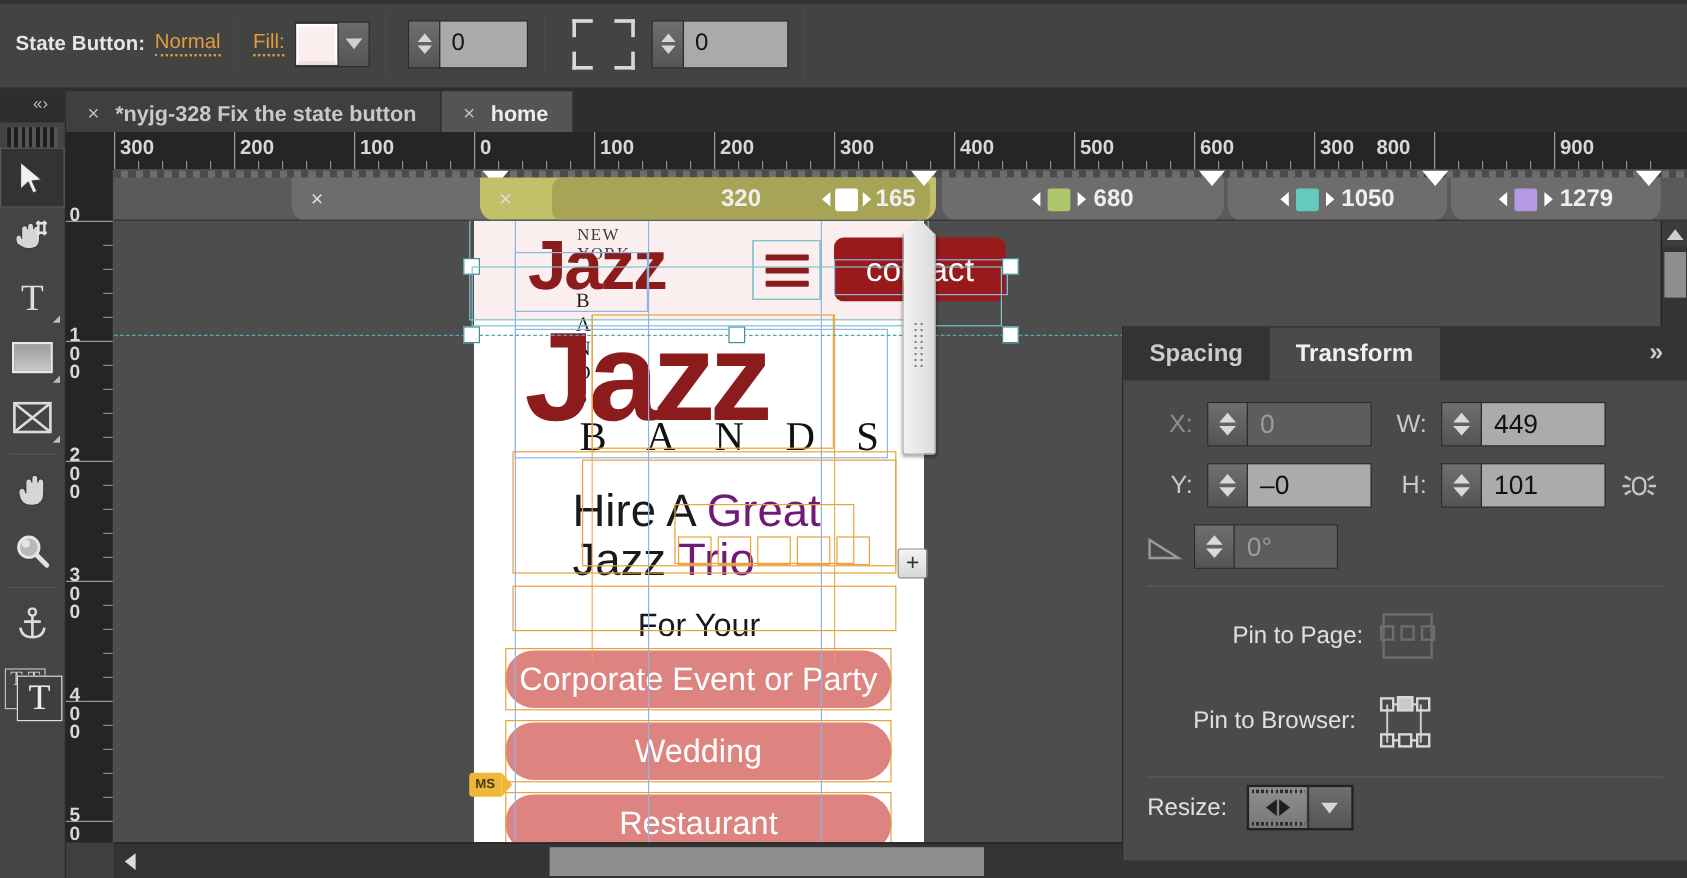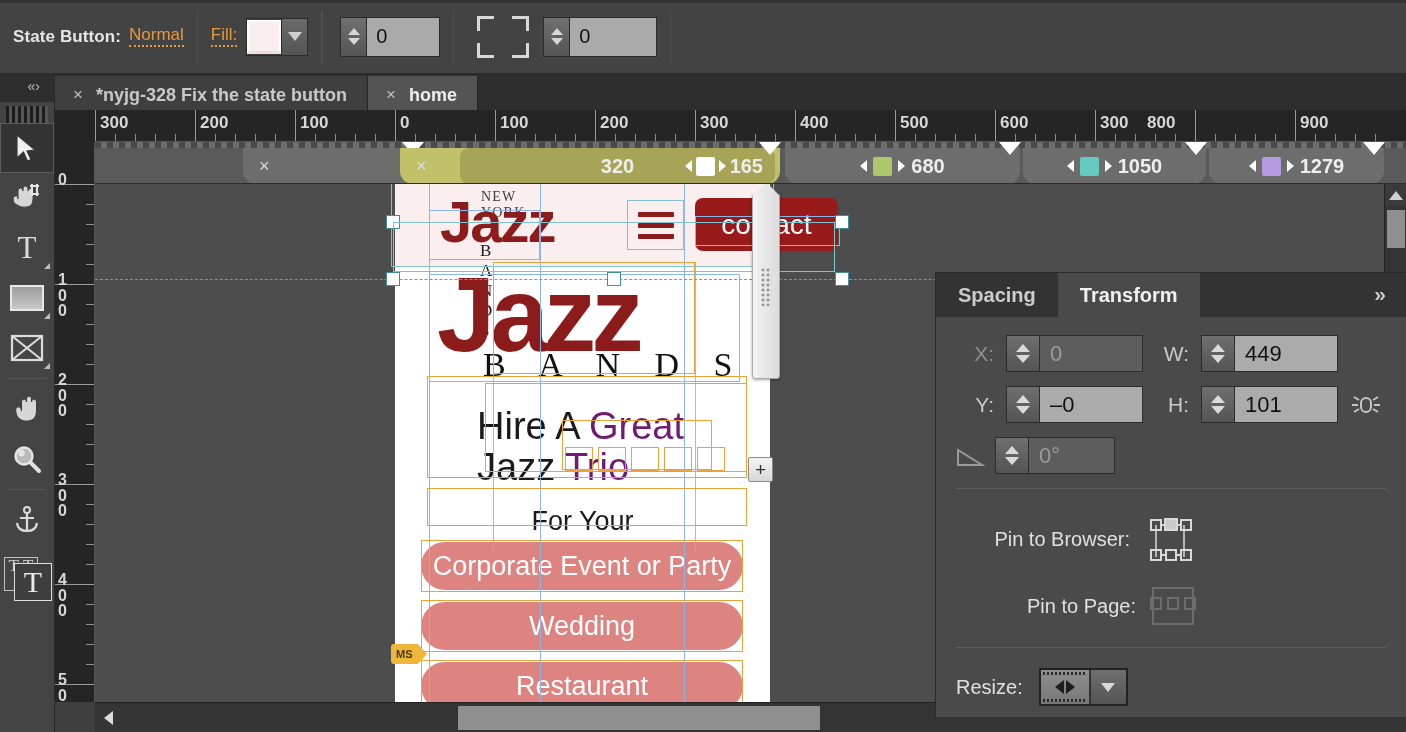--- a/index.html
+++ b/index.html
@@ -803,47 +803,47 @@
         </span>
       </div>
 
       <svg class="link-icon" viewBox="0 0 40 40">
         <path d="M20 13 a5 5 0 0 1 5 5 v4 a5 5 0 0 1 -10 0 v-4 a5 5 0 0 1 5 -5 z" fill="none" stroke="#c5c5c5" stroke-width="2"></path>
         <path d="M8 12 l5 3 M8 27 l5 -3 M6 20 h6 M32 12 l-5 3 M32 27 l-5 -3 M34 20 h-6" stroke="#c5c5c5" stroke-width="2"></path>
       </svg>
 
       <div class="hr" style="margin-top:12px;"></div>
 
+      <div class="prow2" style="justify-content:flex-end;padding-right:190px;">
+        <span class="plab2">Pin to Page:</span>
+        <svg class="pinicon" width="46" height="42" viewBox="0 0 46 42">
+          <rect x="3" y="3" width="40" height="36" fill="none" stroke="#6d6d6d" stroke-width="2"></rect>
+          <rect x="1" y="13" width="10" height="11" fill="none" stroke="#6d6d6d" stroke-width="2"></rect>
+          <rect x="18" y="13" width="10" height="11" fill="none" stroke="#6d6d6d" stroke-width="2"></rect>
+          <rect x="35" y="13" width="10" height="11" fill="none" stroke="#6d6d6d" stroke-width="2"></rect>
+        </svg>
+      </div>
+
       <div class="prow2" style="justify-content:flex-end;padding-right:190px;margin-top:24px;">
         <span class="plab2">Pin to Browser:</span>
         <svg class="pinicon" width="52" height="52" viewBox="0 0 52 52">
           <path d="M12 12 V44 M40 12 V44" stroke="#cfcfcf" stroke-width="1.6"></path>
           <rect x="7" y="7" width="10" height="10" fill="none" stroke="#d9d9d9" stroke-width="2"></rect>
           <rect x="21" y="6" width="12" height="11" fill="#c9c9c9" stroke="#d9d9d9" stroke-width="2"></rect>
           <rect x="37" y="7" width="10" height="10" fill="none" stroke="#d9d9d9" stroke-width="2"></rect>
           <rect x="7" y="37" width="10" height="10" fill="none" stroke="#d9d9d9" stroke-width="2"></rect>
           <rect x="22" y="37" width="10" height="10" fill="none" stroke="#d9d9d9" stroke-width="2"></rect>
           <rect x="37" y="37" width="10" height="10" fill="none" stroke="#d9d9d9" stroke-width="2"></rect>
           <path d="M17 12 h4 M33 12 h4 M17 42 h5 M32 42 h5" stroke="#d9d9d9" stroke-width="2"></path>
         </svg>
       </div>
 
-      <div class="prow2" style="justify-content:flex-end;padding-right:190px;">
-        <span class="plab2">Pin to Page:</span>
-        <svg class="pinicon" width="46" height="42" viewBox="0 0 46 42">
-          <rect x="3" y="3" width="40" height="36" fill="none" stroke="#6d6d6d" stroke-width="2"></rect>
-          <rect x="1" y="13" width="10" height="11" fill="none" stroke="#6d6d6d" stroke-width="2"></rect>
-          <rect x="18" y="13" width="10" height="11" fill="none" stroke="#6d6d6d" stroke-width="2"></rect>
-          <rect x="35" y="13" width="10" height="11" fill="none" stroke="#6d6d6d" stroke-width="2"></rect>
-        </svg>
-      </div>
-
       <div class="hr" style="margin-top:8px;"></div>
 
-      <div class="prow2" style="margin-top:20px;">
+      <div class="prow2" style="margin-top:6px;">
         <span class="plab2">Resize:</span>
         <span class="resizebox">
           <span class="resize-l">
               <i class="arr-l"></i>
               <i class="arr-r"></i>
             </span>
           <span class="resize-r">
               <i class="caret-dn" style="border-top-color:#d8d8d8;"></i>
             </span>
         </span>

